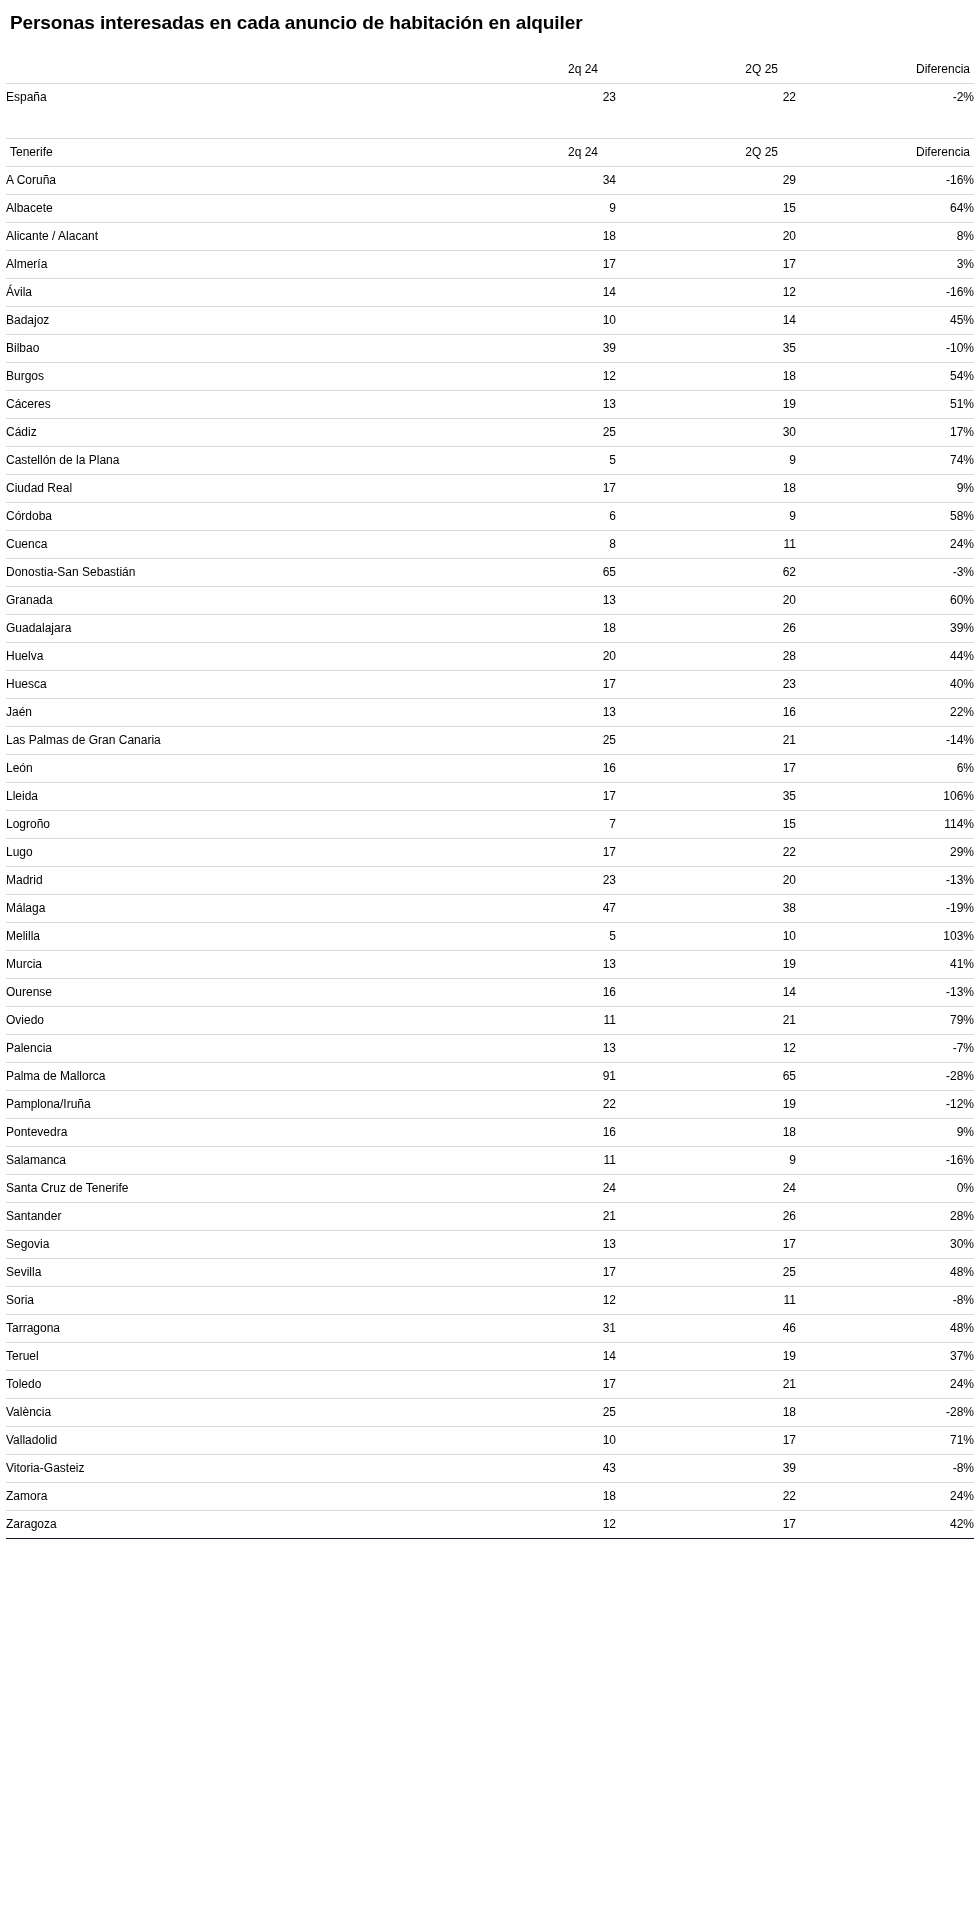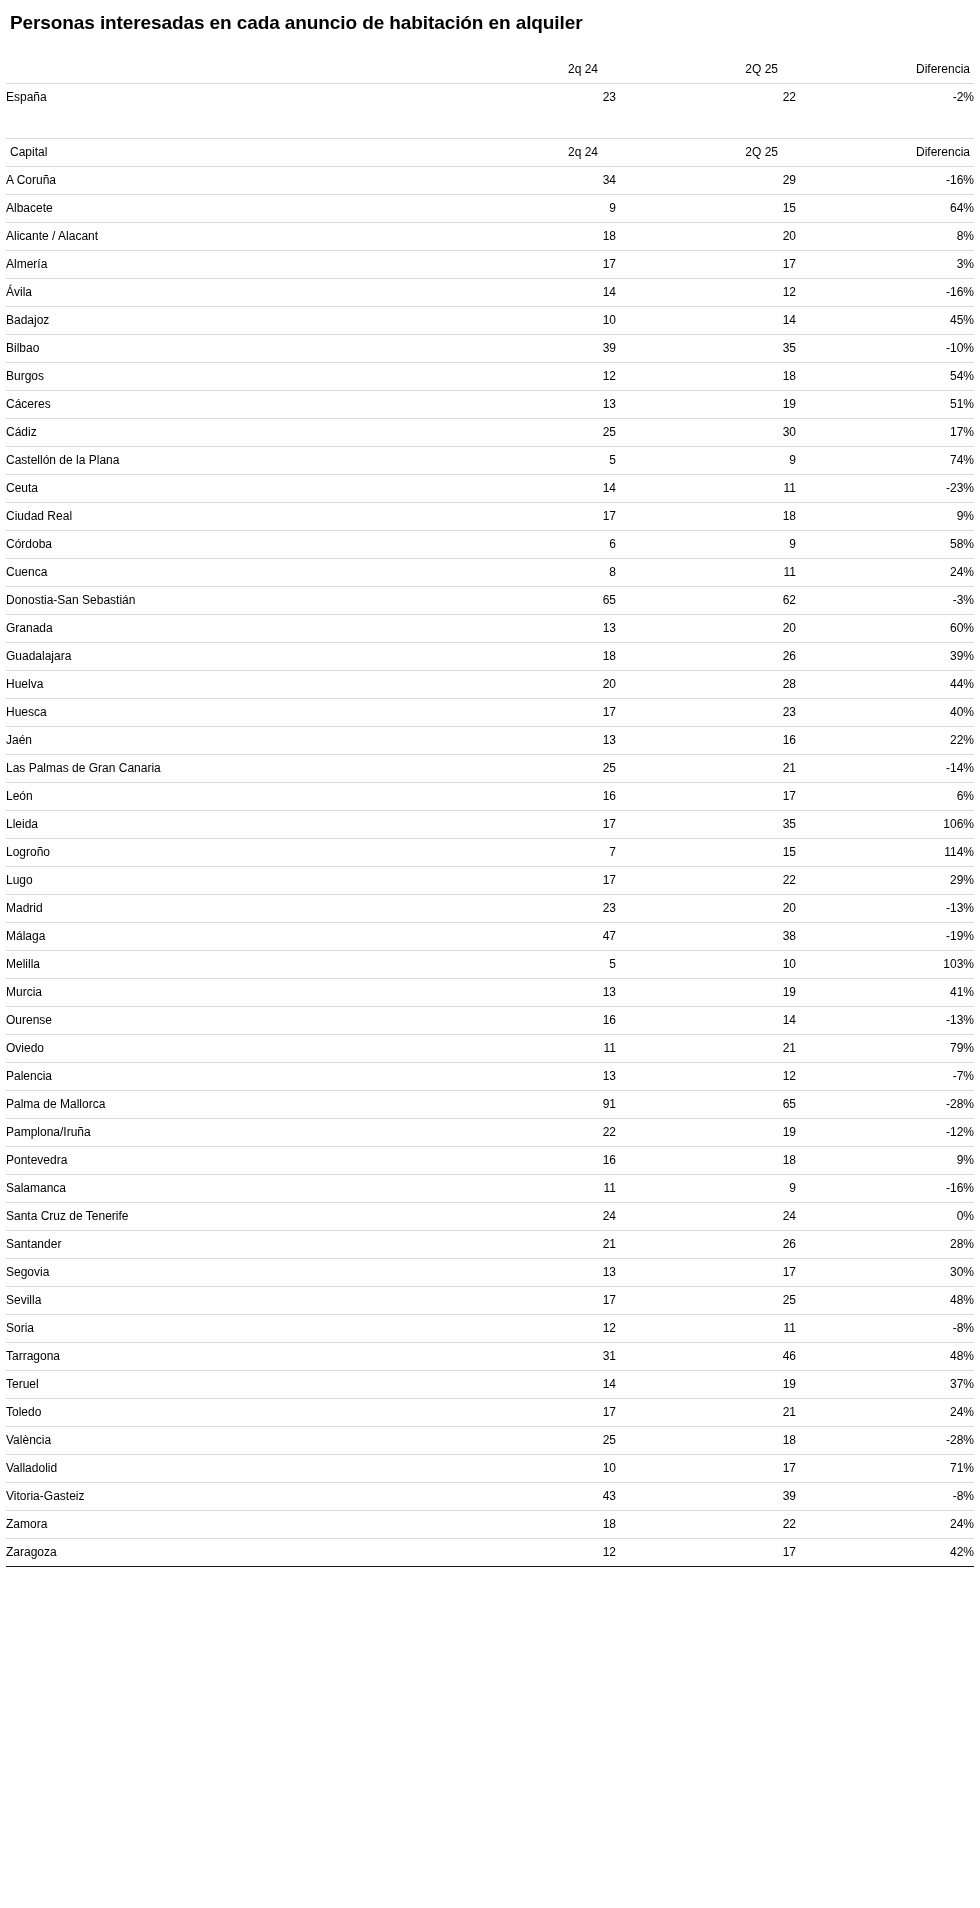--- a/index.html
+++ b/index.html
@@ -102,21 +102,21 @@
 
   <table class="data">
     <colgroup>
       <col class="c-name">
         <col class="c-num">
         <col class="c-num2">
         <col class="c-diff">
     </colgroup>
     <tbody id="rows-body">
       <tr class="hdr-row">
-        <th class="name-cell">Capital</th>
+        <th class="name-cell">Tenerife</th>
         <th class="num-cell">2q 24</th>
         <th class="num-cell">2Q 25</th>
         <th class="diff-cell">Diferencia</th>
       </tr>
     <tr>
           <td class="name-cell">A Coruña</td>
           <td class="num-cell">34</td>
           <td class="num-cell">29</td>
           <td class="diff-cell">-16%</td>
         </tr>
@@ -174,26 +174,20 @@
           <td class="num-cell">30</td>
           <td class="diff-cell">17%</td>
         </tr>
         <tr>
           <td class="name-cell">Castellón de la Plana</td>
           <td class="num-cell">5</td>
           <td class="num-cell">9</td>
           <td class="diff-cell">74%</td>
         </tr>
         <tr>
-          <td class="name-cell">Ceuta</td>
-          <td class="num-cell">14</td>
-          <td class="num-cell">11</td>
-          <td class="diff-cell">-23%</td>
-        </tr>
-        <tr>
           <td class="name-cell">Ciudad Real</td>
           <td class="num-cell">17</td>
           <td class="num-cell">18</td>
           <td class="diff-cell">9%</td>
         </tr>
         <tr>
           <td class="name-cell">Córdoba</td>
           <td class="num-cell">6</td>
           <td class="num-cell">9</td>
           <td class="diff-cell">58%</td>

